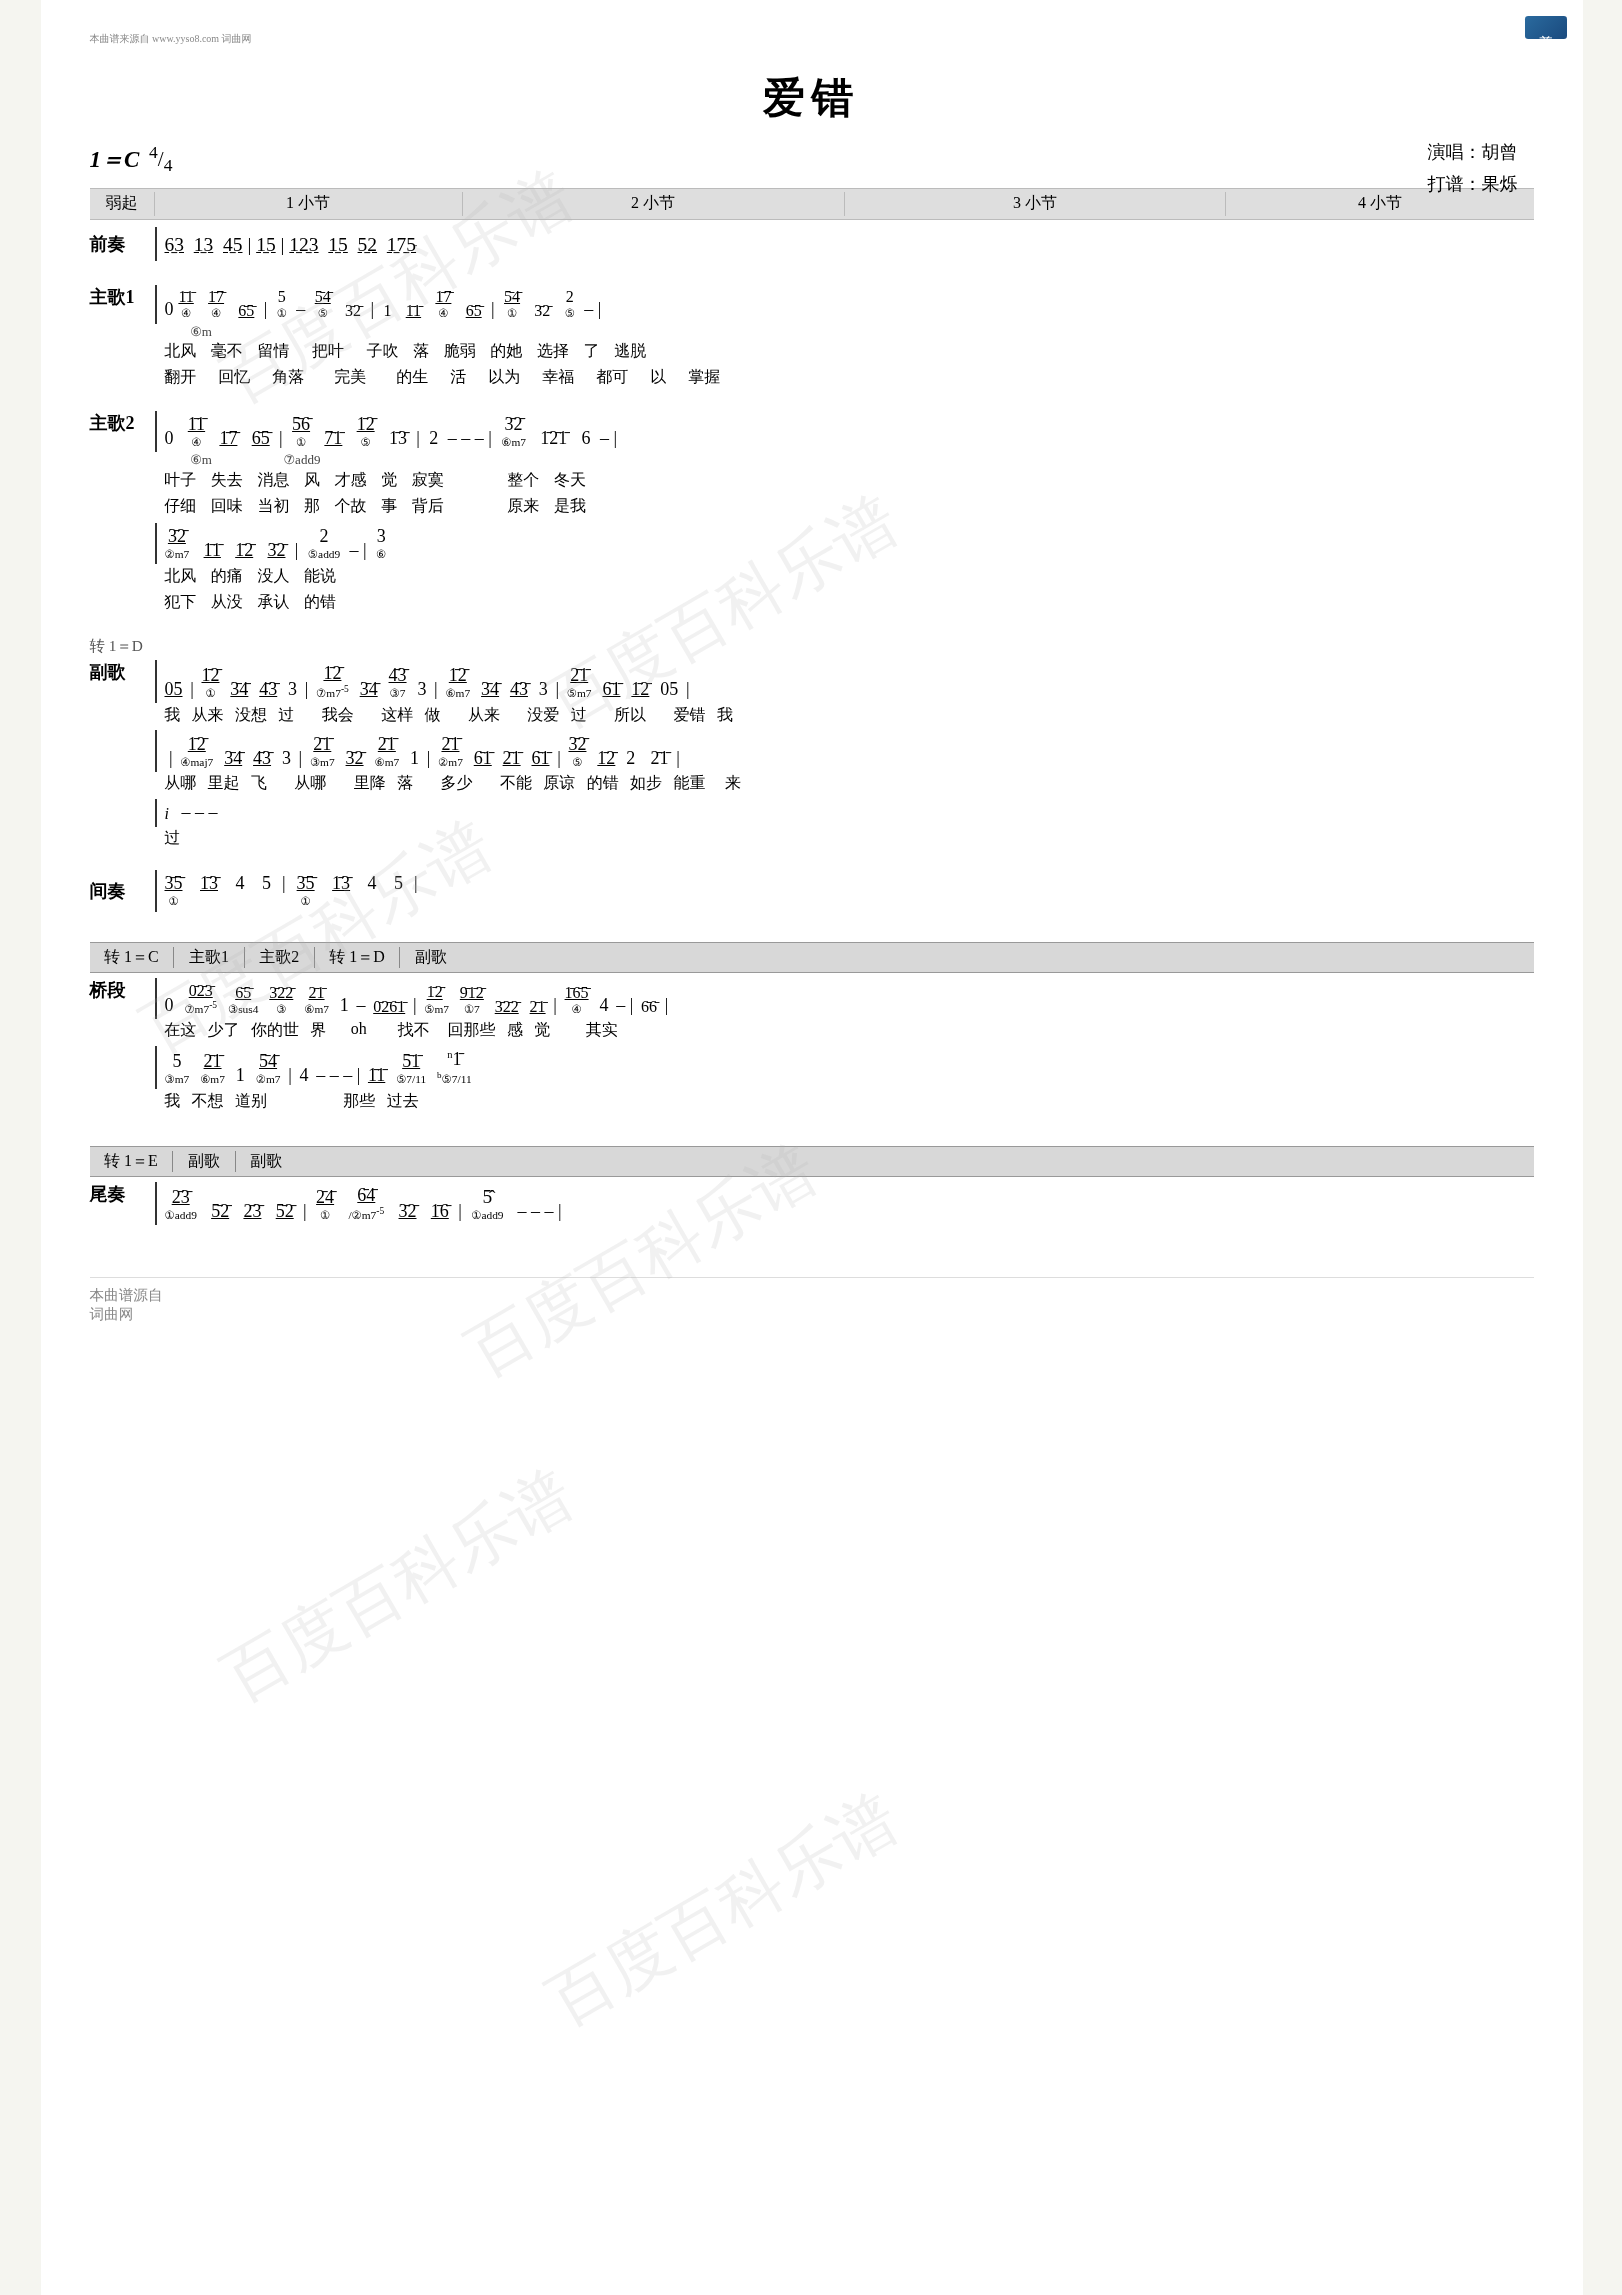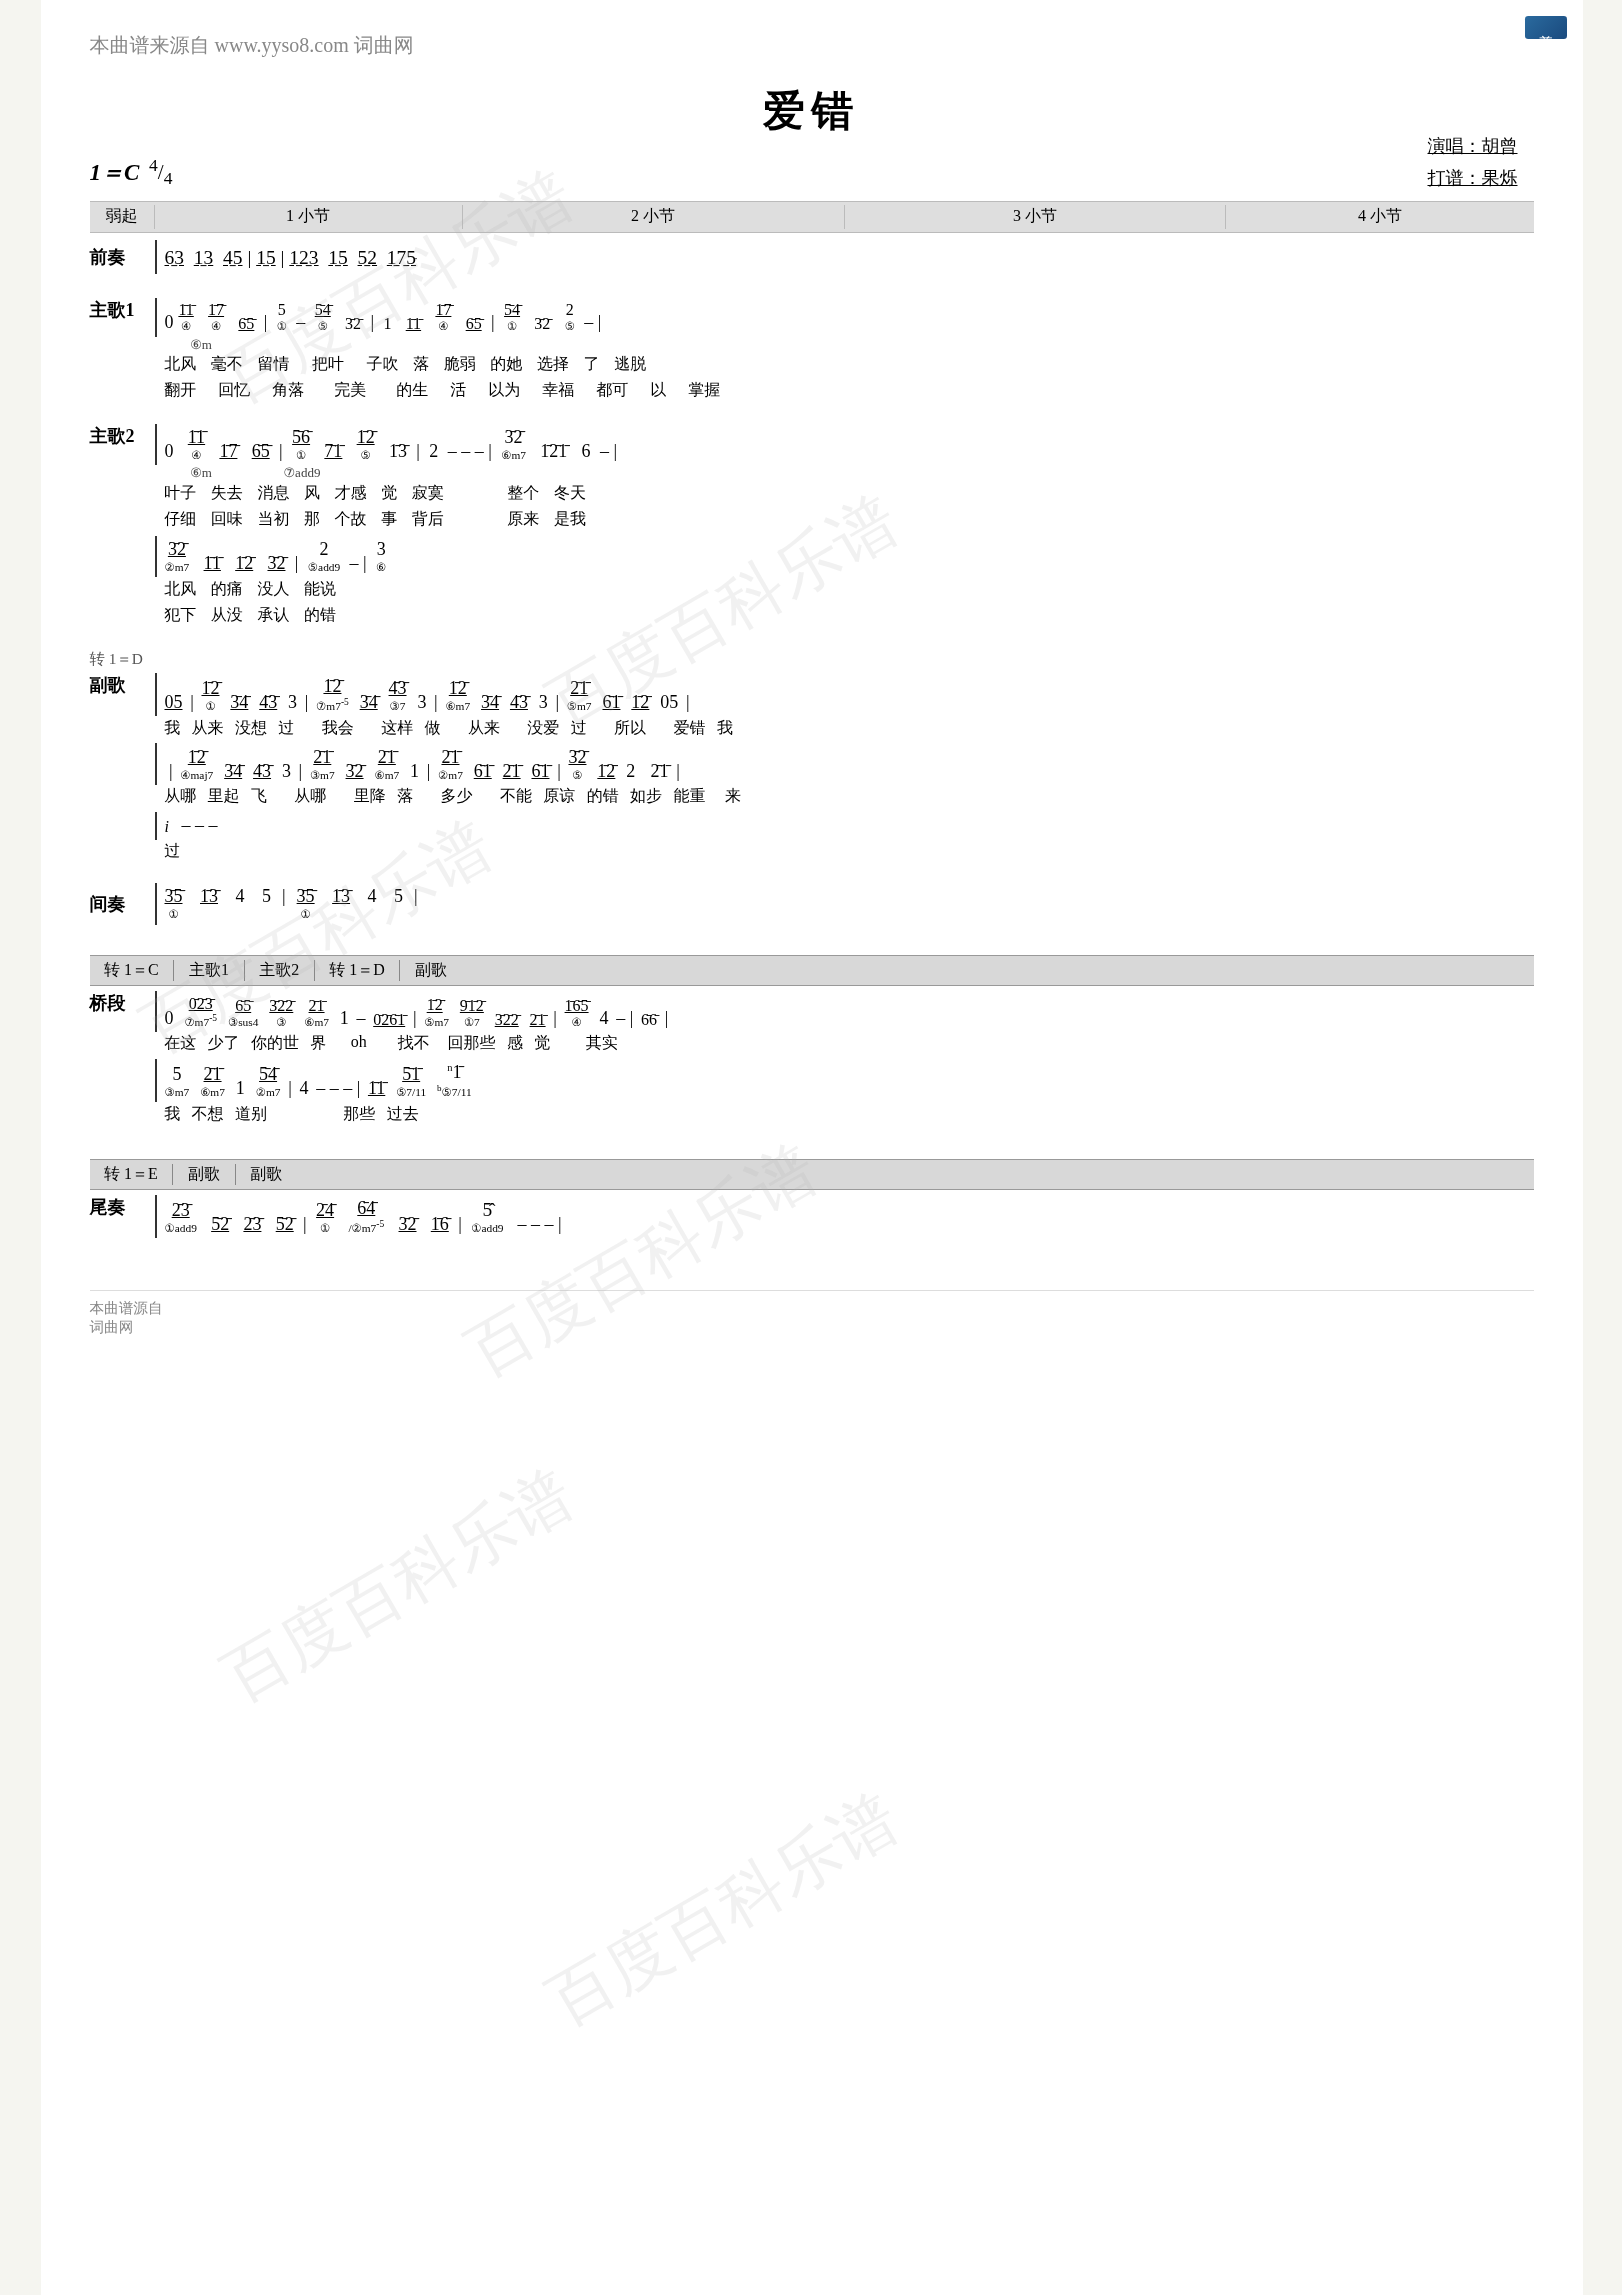--- a/index.html
+++ b/index.html
@@ -35,21 +35,21 @@
       font-family: "SimSun", serif;
     }
     .top-bar {
       display: flex;
       justify-content: space-between;
       align-items: center;
       font-size: 18px;
       color: #555;
       margin-bottom: 8px;
     }
-    .top-site { font-size: 20px; color: #888; }
+    .top-site { font-size: 10px; color: #888; }
     .premium-badge {
       position: absolute;
       top: 16px;
       right: 16px;
       background: linear-gradient(135deg, #2a6a9e, #1a4a7e);
       color: #fff;
       font-size: 14.6px;
       padding: 6.5px 11.4px;
       border-radius: 3.2px;
       writing-mode: vertical-rl;
@@ -61,25 +61,24 @@
       margin: 24px 0 16px 0;
     }
     .song-title {
       font-size: 42px;
       font-weight: bold;
       letter-spacing: 6.5px;
     }
     .meta-info {
       position: absolute;
       right: 65px;
-      top: 130px;
+      top: 136px;
       text-align: right;
       font-size: 18px;
       line-height: 1.8;
-      text-decoration: underline;
     }
     .gray-band {
       background: #d8d8d8;
       display: flex;
       align-items: center;
       padding: 4px 0;
       font-size: 16px;
       border-top: 0.8px solid #999;
       border-bottom: 0.8px solid #999;
       margin: 11.4px 0 4.9px 0;

